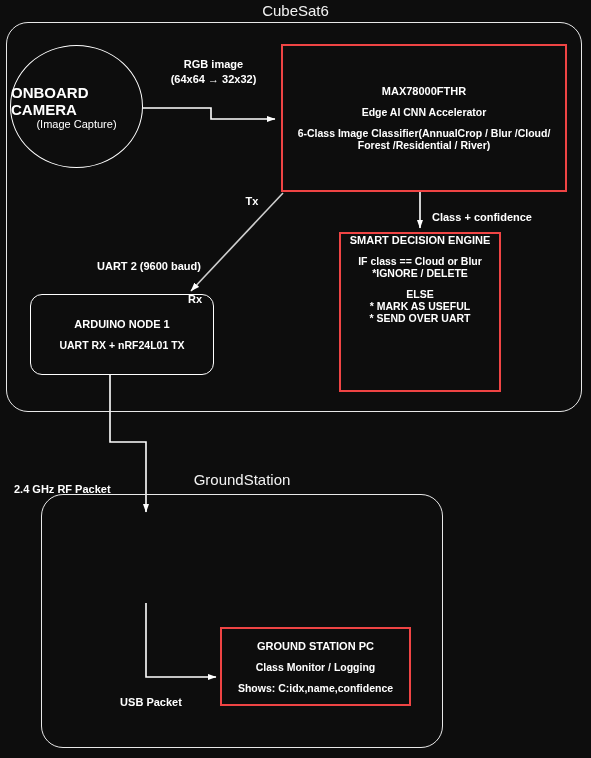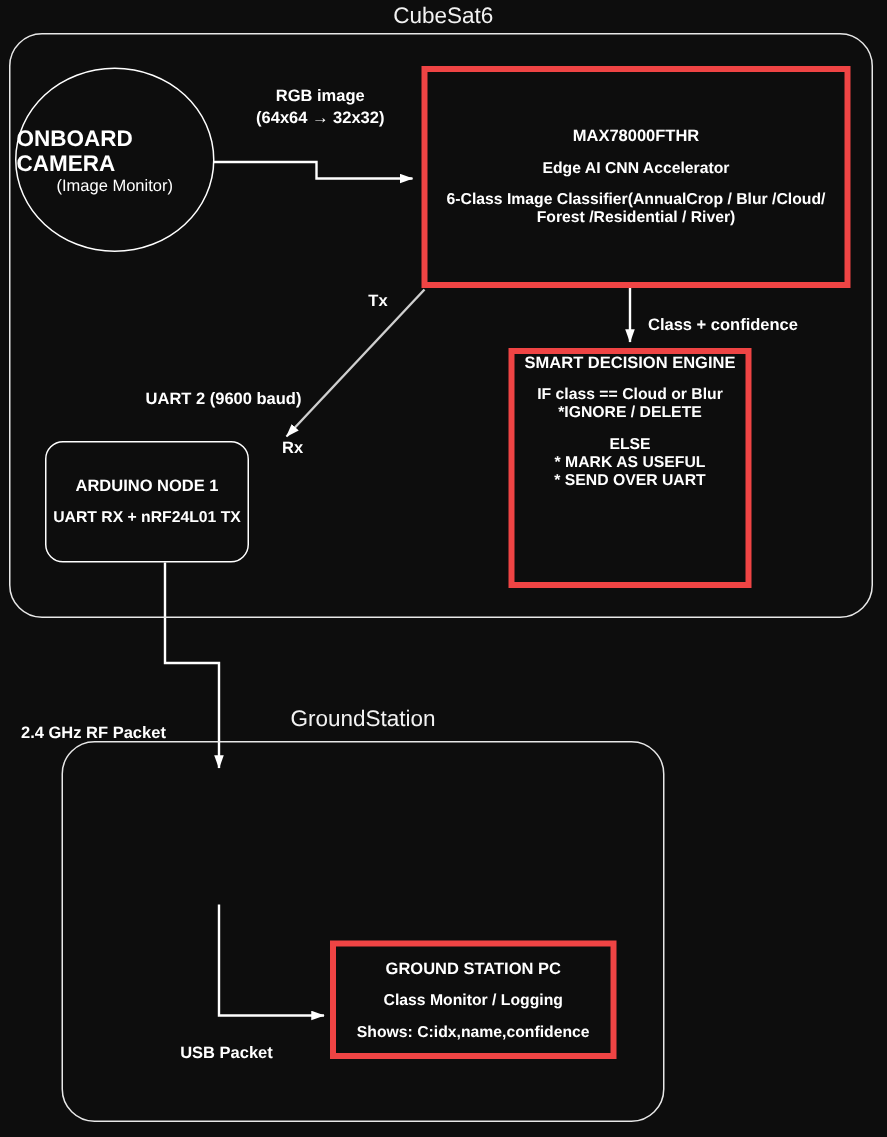--- a/index.html
+++ b/index.html
@@ -57,21 +57,21 @@
   .circle-line1 {
     font-size: 15px;
     font-weight: bold;
   }
   .circle-line2 {
     font-size: 11px;
   }
   .blockbox {
     position: absolute;
     box-sizing: border-box;
-    border: 4px solid #ef4444;
+    border: 2px solid #ef4444;
     background: #0d0d0d;
     display: flex;
     flex-direction: column;
     align-items: center;
     justify-content: center;
   }
   .roundbox {
     position: absolute;
     box-sizing: border-box;
     border: 1px solid #ffffff;
@@ -123,21 +123,21 @@
     <path d="M110,375 L110,442 L146,442 L146,512" fill="none" stroke="#ffffff" stroke-width="1.6" marker-end="url(#arrow)"></path>
 
     <path d="M146,603 L146,677 L216,677" fill="none" stroke="#ffffff" stroke-width="1.6" marker-end="url(#arrow)"></path>
   </svg>
 
   <div class="container-box" style="left:6px; top:22px; width:576px; height:390px;"></div>
   <div class="group-title" style="left:0px; top:2px; width:591px;">CubeSat6</div>
 
   <div class="circle-node" style="left:10px; top:45px; width:133px; height:123px;">
     <div class="circle-line1">ONBOARD CAMERA</div>
-    <div class="circle-line2">(Image Monitor)</div>
+    <div class="circle-line2">(Image Capture)</div>
   </div>
 
   <div class="blockbox" style="left:281px; top:44px; width:286px; height:148px;">
     <div class="box-title">MAX78000FTHR</div>
     <div class="spacer"></div>
     <div class="box-line">Edge AI CNN Accelerator</div>
     <div class="spacer"></div>
     <div class="box-line">6-Class Image Classifier(AnnualCrop / Blur /Cloud/</div>
     <div class="box-line">Forest /Residential / River)</div>
   </div>
@@ -146,21 +146,21 @@
     <div class="box-title">SMART DECISION ENGINE</div>
     <div class="spacer"></div>
     <div class="box-line">IF class == Cloud or Blur</div>
     <div class="box-line">*IGNORE / DELETE</div>
     <div class="spacer"></div>
     <div class="box-line">ELSE</div>
     <div class="box-line">* MARK AS USEFUL</div>
     <div class="box-line">* SEND OVER UART</div>
   </div>
 
-  <div class="roundbox" style="left:30px; top:294px; width:136px; height:81px;">
+  <div class="roundbox" style="left:30px; top:294px; width:184px; height:81px;">
     <div class="box-title">ARDUINO NODE 1</div>
     <div class="spacer"></div>
     <div class="box-line">UART RX + nRF24L01 TX</div>
   </div>
 
   <div class="container-box" style="left:41px; top:494px; width:402px; height:254px;"></div>
   <div class="group-title" style="left:41px; top:471px; width:402px;">GroundStation</div>
 
 
   <div class="blockbox" style="left:220px; top:627px; width:191px; height:79px;">

